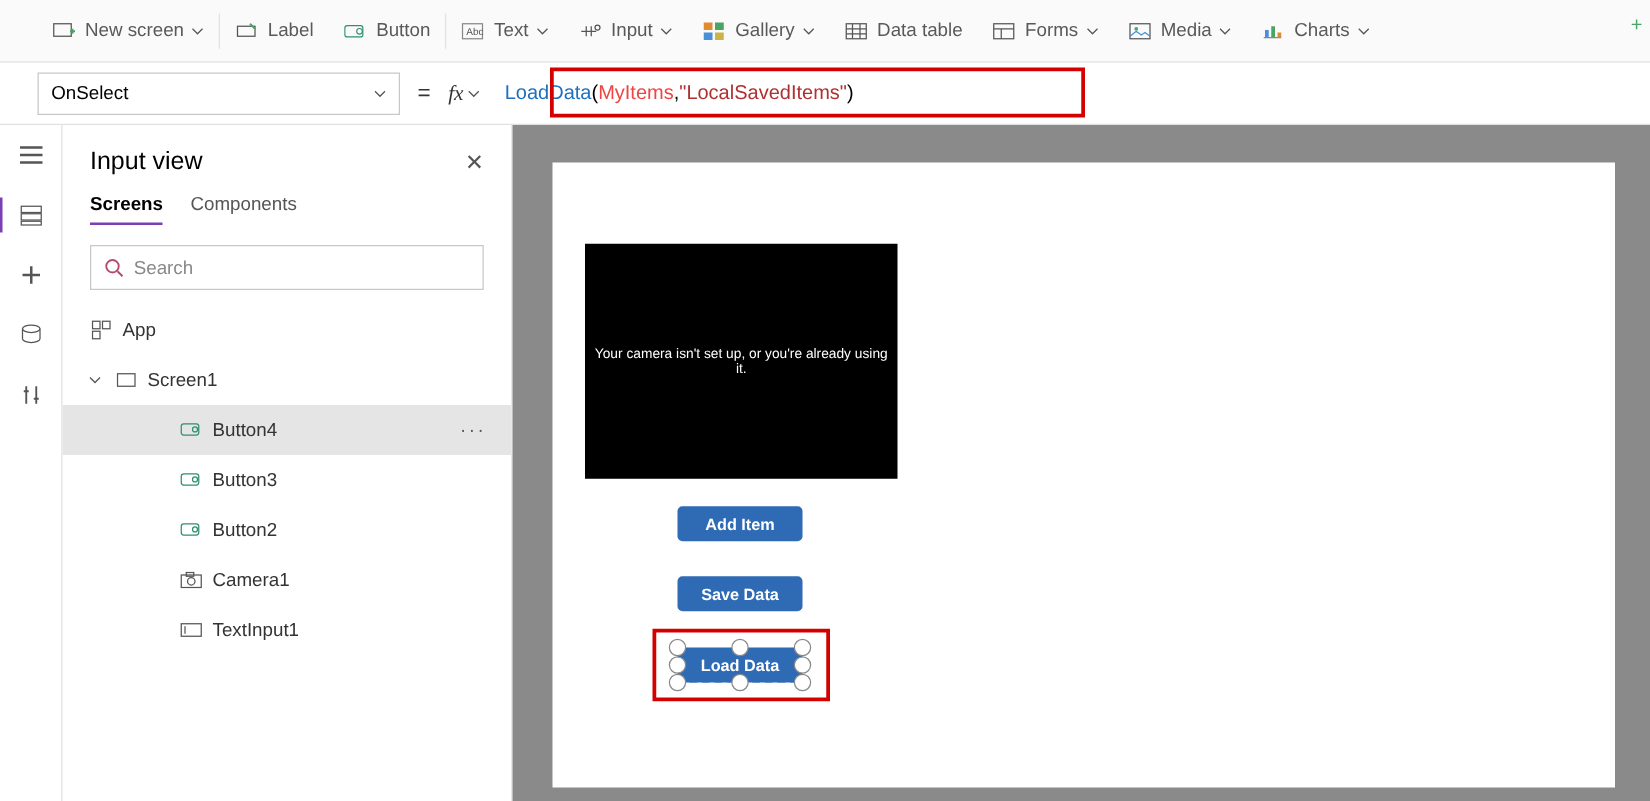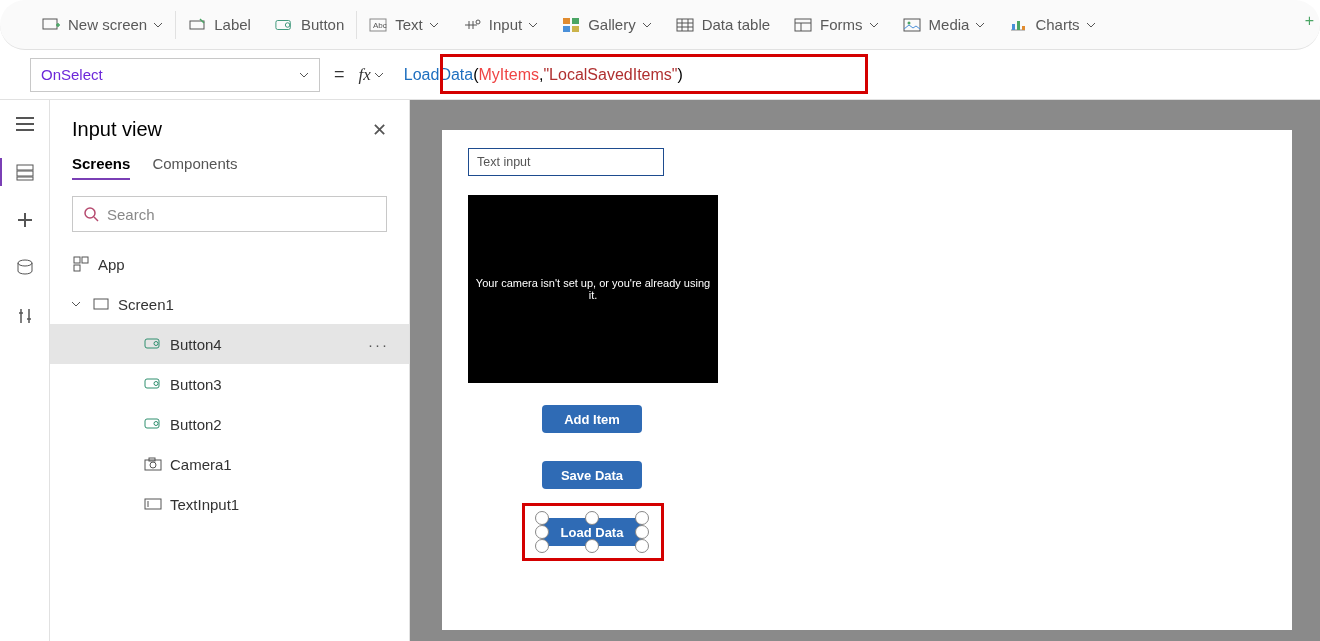--- a/index.html
+++ b/index.html
@@ -1,28 +1,28 @@
 <!DOCTYPE html>
 <html><head>
 <meta charset="utf-8">
 <style>
   * { box-sizing: border-box; margin: 0; padding: 0; font-family: "Segoe UI", sans-serif; }
   body { width: 1320px; height: 641px; background: #fff; overflow: hidden; position: relative; }
 
   
-  .ribbon { height: 50px; background: #fafafa; border-bottom: 1px solid #e1e1e1; display: flex; align-items: center; padding: 0 10px 0 30px; gap: 0; color: #595959; font-size: 15px; border-radius: 25px; }
+  .ribbon { height: 50px; background: #fafafa; border-bottom: 1px solid #e1e1e1; display: flex; align-items: center; padding: 0 10px 0 30px; gap: 0; color: #595959; font-size: 15px; }
   .ribbon .group { display: flex; align-items: center; padding: 0 12px; height: 100%; }
   .ribbon .sep { width: 1px; height: 28px; background: #e1e1e1; }
   .ribbon .icon { width: 18px; height: 18px; display: inline-flex; align-items: center; justify-content: center; margin-right: 8px; }
   .ribbon .caret { margin-left: 6px; }
   .plus-tail { position:absolute; right:6px; top:12px; color:#4aa564; font-size:16px; }
 
   
   .formula-row { height: 50px; display: flex; align-items: center; border-bottom: 1px solid #e1e1e1; padding: 0 30px; gap: 14px; position: relative; }
-  .prop-select { width: 290px; height: 34px; border: 1px solid #c8c8c8; background: #fff; display: flex; align-items: center; padding: 0 10px; justify-content: space-between; font-size: 15px; color: #6d28d9; }
+  .prop-select { width: 290px; height: 34px; border: 1px solid #c8c8c8; background: #fff; display: flex; align-items: center; padding: 0 10px; justify-content: space-between; font-size: 15px; color: #000000; }
   .eq { font-size: 18px; color: #333; }
   .fx { font-style: italic; font-family: Georgia, serif; font-size: 17px; color: #333; display:flex; align-items:center; gap:3px;}
   .fx .caret{ font-style:normal; font-size:11px;}
   .formula-box { flex:1; height:34px; display:flex; align-items:center; font-family: Consolas, monospace; font-size: 16px; padding-left: 6px; }
   .formula-highlight { position:absolute; border: 3px solid #d40000; top:54px; left:440px; width:428px; height:40px; pointer-events:none; }
   
   .formula-row { position:relative; }
   .formula-highlight { top:4px; }
 
   .tok-fn { color:#1e6fbf; }
@@ -364,23 +364,20 @@
               <path d="M4 3 v6" stroke="#555"></path>
             </svg>
           </span>
         <span>TextInput1</span>
       </div>
     </div>
   </div>
 
   <div class="canvas-wrap" style="background:#8a8a8a;">
     <div class="artboard">
-      <div class="txt-input">
-        <span>Text input</span>
-      </div>
       <div class="camera">
         <span>Your camera isn't set up, or you're already using it.</span>
       </div>
       <div class="btn btn1">
           <span>Add Item</span>
         </div>
       <div class="btn btn2">
           <span>Save Data</span>
         </div>
       <div class="btn btn3">

